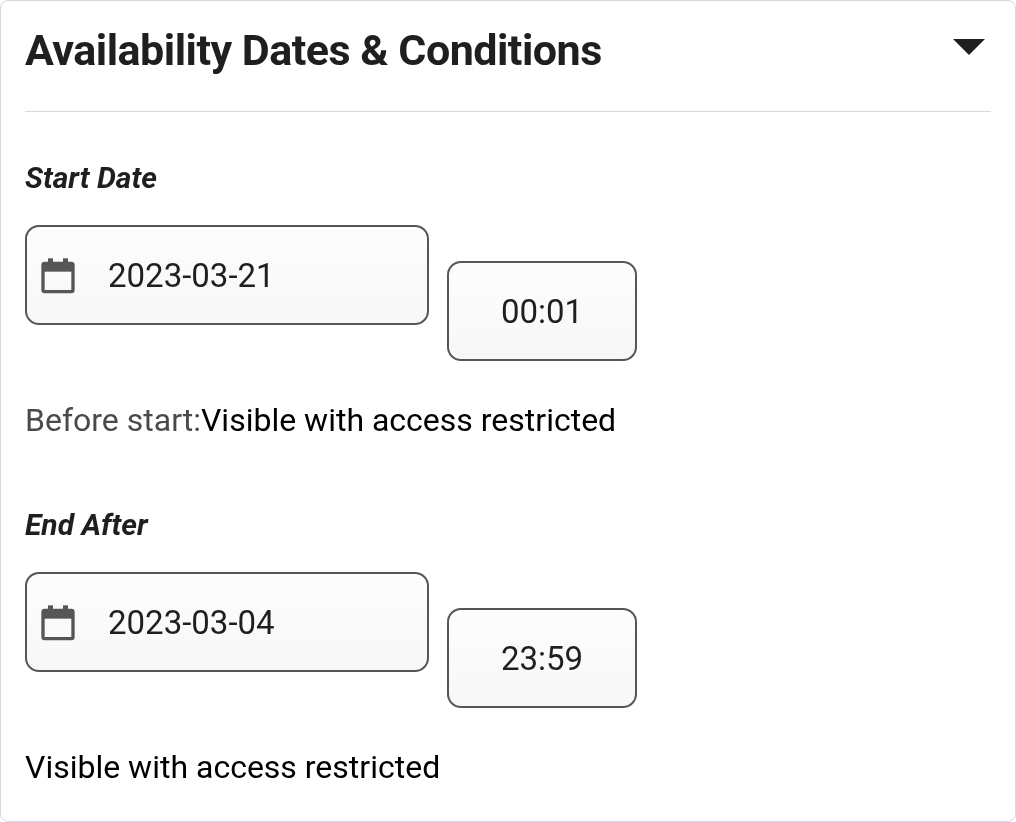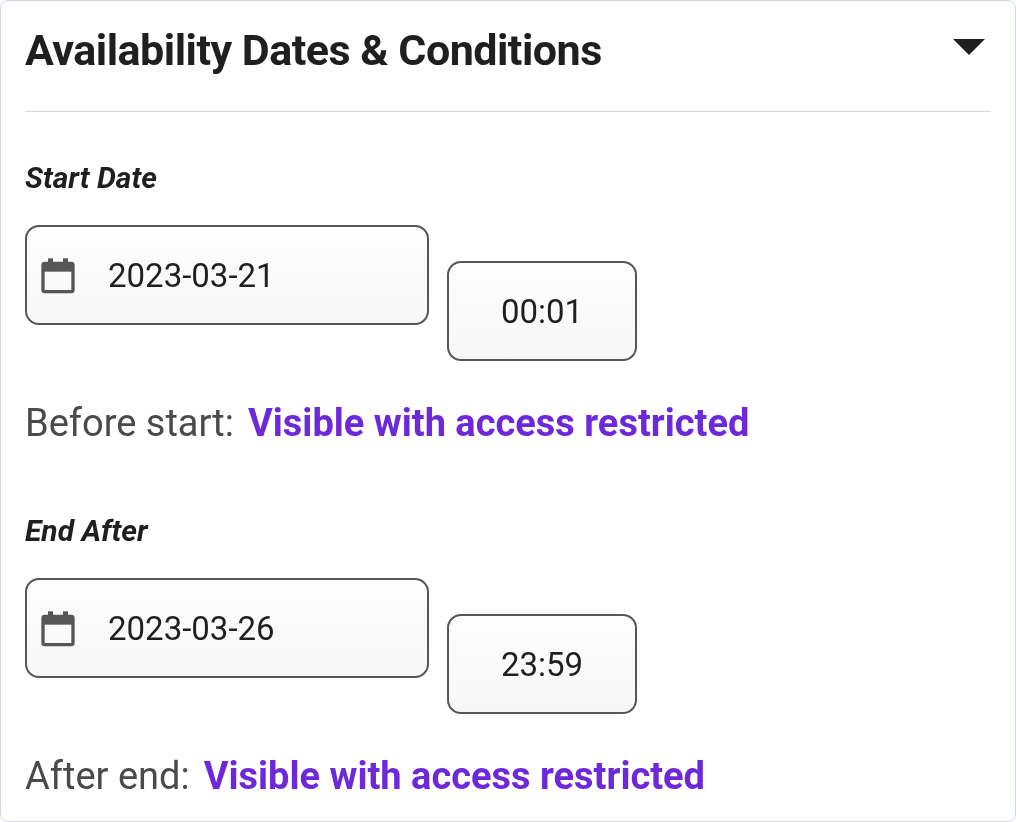--- a/index.html
+++ b/index.html
@@ -88,30 +88,30 @@
       display: inline-flex;
       margin-right: 30px;
     }
     .calendar-icon svg {
       width: 40px;
       height: 40px;
     }
     .status-row {
       display: flex;
       align-items: center;
-      gap: 14px;
-      font-size: 38px;
+      gap: 0;
+      font-size: 32px;
     }
     .status-label {
       color: #4a4a4a;
       font-weight: 400;
     }
     .status-link {
-      color: #6d28d9;
-      font-weight: 700;
+      color: #000000;
+      font-weight: 400;
       cursor: pointer;
       text-decoration: none;
     }
   </style>
 </head>
 <body>
 
 <div class="panel">
   <div class="header-row">
     <h2 class="section-title">Availability Dates &amp; Conditions</h2>
@@ -155,24 +155,23 @@
     <div class="input-row">
       <div class="date-input">
         <span class="calendar-icon">
           <svg viewBox="0 0 24 24" fill="#565656">
             <rect x="3" y="5" width="18" height="17" rx="1" stroke="#565656" stroke-width="2" fill="none"></rect>
             <rect x="3" y="5" width="18" height="5" fill="#565656"></rect>
             <rect x="6" y="2" width="3" height="5" fill="#565656"></rect>
             <rect x="15" y="2" width="3" height="5" fill="#565656"></rect>
           </svg>
         </span>
-        <span>2023-03-26</span>
+        <span>2023-03-04</span>
       </div>
       <div class="time-input">
         <span>23:59</span>
       </div>
     </div>
     <div class="status-row">
-      <span class="status-label">After end:</span>
       <a class="status-link">Visible with access restricted</a>
     </div>
   </div>
 </div>
 
 </body></html>

